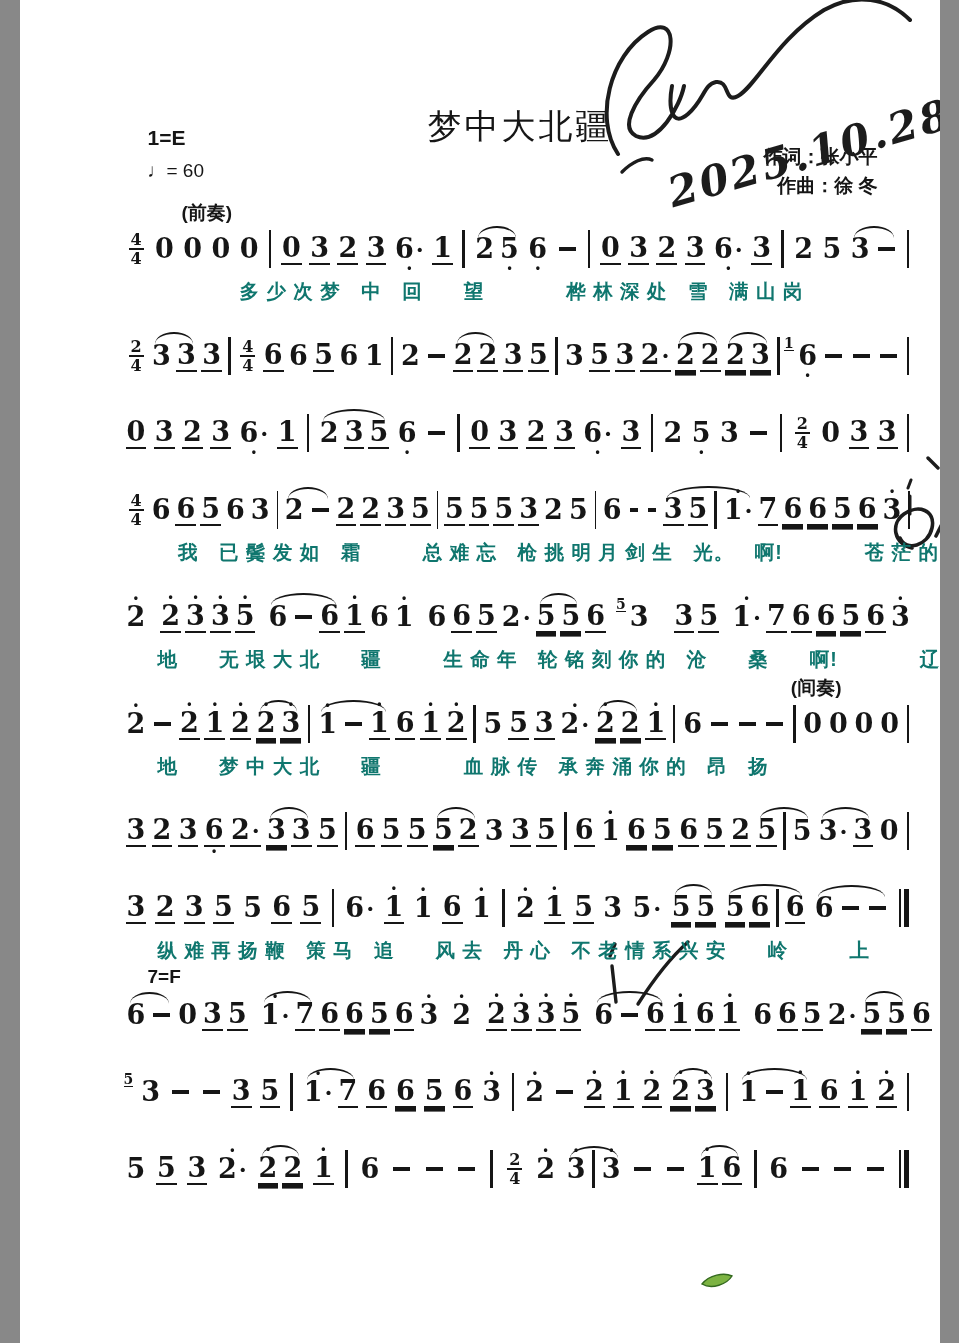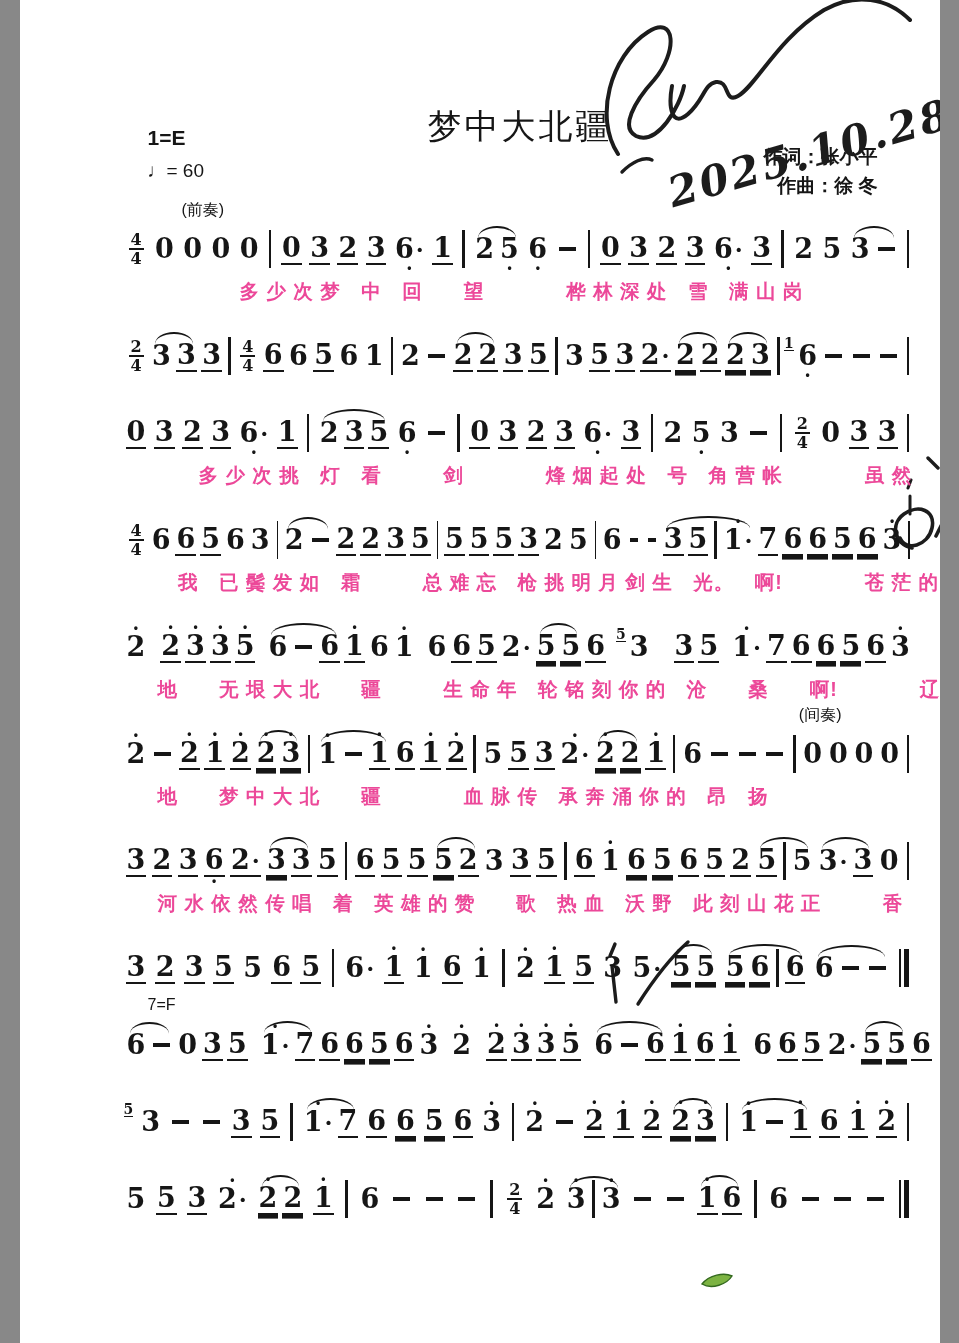--- a/index.html
+++ b/index.html
@@ -12,21 +12,21 @@
   .tempo     { position:absolute; left:128px; top:160px; font-size:19px; font-weight:400; }
   .song-title{ position:absolute; left:408px; top:104px; font-size:34px; font-weight:400; letter-spacing:3px; }
   .credits   { position:absolute; right:62px; top:142px; text-align:right; font-size:19px; font-weight:700; line-height:1.55; }
   .signature-svg { position:absolute; right:-4px; top:-6px; }
   .penmark-svg   { position:absolute; }
   .leaf-svg      { position:absolute; left:680px; top:1272px; }
 
   
   .sheet { position:absolute; top:198px; left:0; right:0; padding:0 26px 0 104px; }
   .system { position:relative; margin-top:25px; }
-  .sys-label { position:absolute; top:-23px; left:58px; font-size:16px; font-weight:400;text-align:right; }
+  .sys-label { position:absolute; top:-23px; left:58px; font-size:19px; font-weight:700;text-align:right; }
   .sys-label.right { left:auto; right:72px;margin-left:28px; }
   .sys-label.keychange { left:24px; }
 
   .notes-row { display:flex; align-items:center; justify-content:space-between; min-height:52px; }
 
   .note { display:inline-flex; flex-direction:column; align-items:center; margin:0 2px; }
   .slot { height:9px; line-height:8px; font-size:12px; font-weight:700; visibility:hidden; }
   .slot.on { visibility:visible; }
   .digit-row { display:flex; align-items:baseline; padding:0 1px 2px; }
   .digit { font-family:"DejaVu Serif","Liberation Serif",serif; font-weight:700; font-size:27px; line-height:27px; }
@@ -43,21 +43,21 @@
   .ts { display:inline-flex; flex-direction:column; align-items:center; margin:0 5px; font-family:"DejaVu Serif",serif; font-weight:700; font-size:16px; line-height:15px; }
   .ts .num { border-bottom:2px solid var(--ink); padding:0 2px 1px; }
   .ts .den { padding-top:1px; }
 
   .grace { font-family:"DejaVu Serif",serif; font-weight:700; font-size:14px; line-height:14px; border-bottom:1.8px solid var(--ink); align-self:flex-start; transform:translateY(6px); margin-right:1px; }
 
   .slur { display:inline-flex; align-items:center; position:relative; }
   .slur::before { content:""; position:absolute; top:0px; left:6px; right:6px; height:10px;
                   border-top:2.6px solid var(--ink); border-radius:50% 50% 0 0 / 100% 100% 0 0; }
 
-  .lyrics { margin-top:3px; padding-left:34px; font-size:19.5px; font-weight:700; white-space:pre; letter-spacing:1px; color:#ec4899; }
+  .lyrics { margin-top:3px; padding-left:34px; font-size:19.5px; font-weight:700; white-space:pre; letter-spacing:1px; color:#0f766e; }
 </style>
 </head>
 <body>
 
 <div class="page">
 
   <div class="key-sig">1=E</div>
   <div class="tempo">♩= 60</div>
   <div class="song-title">梦中大北疆</div>
   <div class="credits">
@@ -617,21 +617,20 @@
           </span>
           <span class="note">
             <span class="slot">•</span>
             <span class="digit-row u1">
               <span class="digit">3</span>
             </span>
             <span class="slot">•</span>
           </span>
           <span class="bar"></span>
         </div>
-    <div class="lyrics">　　多 少 次 挑　灯　看　　　剑　　　　烽 烟 起 处　号　角 营 帐　　　　虽 然</div>
   </div>
 
   <div class="system">
 
     <div class="notes-row">
           <span class="ts">
             <span class="num">4</span>
             <span class="den">4</span>
           </span>
           <span class="note">
@@ -1437,21 +1436,20 @@
           </span>
           <span class="note">
             <span class="slot">•</span>
             <span class="digit-row">
               <span class="digit">0</span>
             </span>
             <span class="slot">•</span>
           </span>
           <span class="bar"></span>
         </div>
-    <div class="lyrics">河 水 依 然 传 唱　着　英 雄 的 赞　　歌　热 血　沃 野　此 刻 山 花 正　　　香</div>
   </div>
 
   <div class="system">
 
     <div class="notes-row">
           <span class="note">
             <span class="slot">•</span>
             <span class="digit-row u1">
               <span class="digit">3</span>
             </span>
@@ -1622,20 +1620,21 @@
               <span class="slot">•</span>
             </span>
             <span class="dash"></span>
             <span class="dash"></span>
           </span>
           <span class="bar-final">
             <span class="thin"></span>
             <span class="thick"></span>
           </span>
         </div>
+    <div class="lyrics">纵 难 再 扬 鞭　策 马　追　　风 去　丹 心　不 老 情 系 兴 安　　岭　　　上</div>
   </div>
 
   <div class="system">
     <div class="sys-label keychange">7=F</div>
     <div class="notes-row">
           <span class="slur">
             <span class="note">
               <span class="slot">•</span>
               <span class="digit-row">
                 <span class="digit">6</span>

